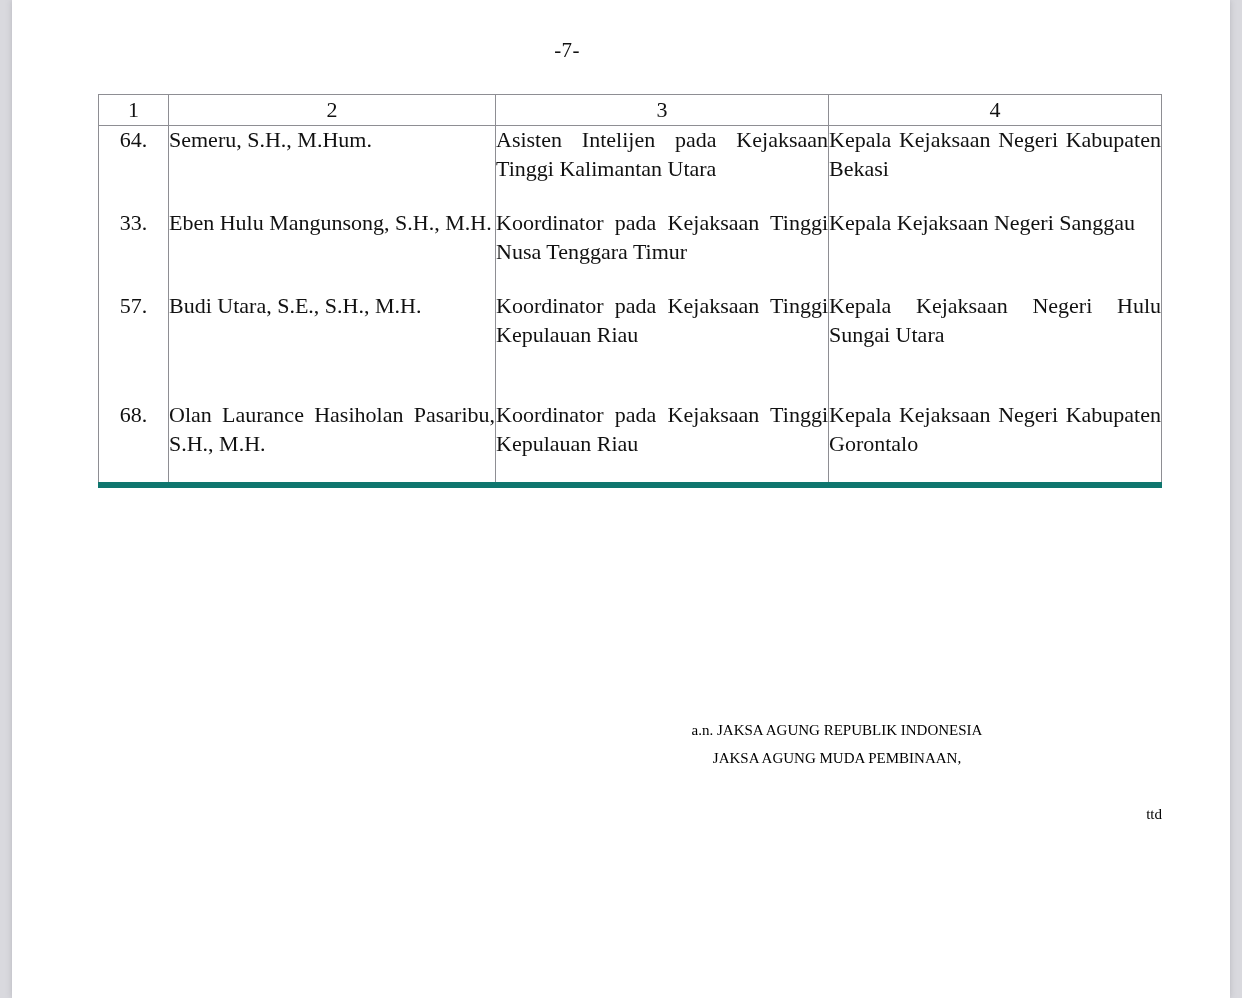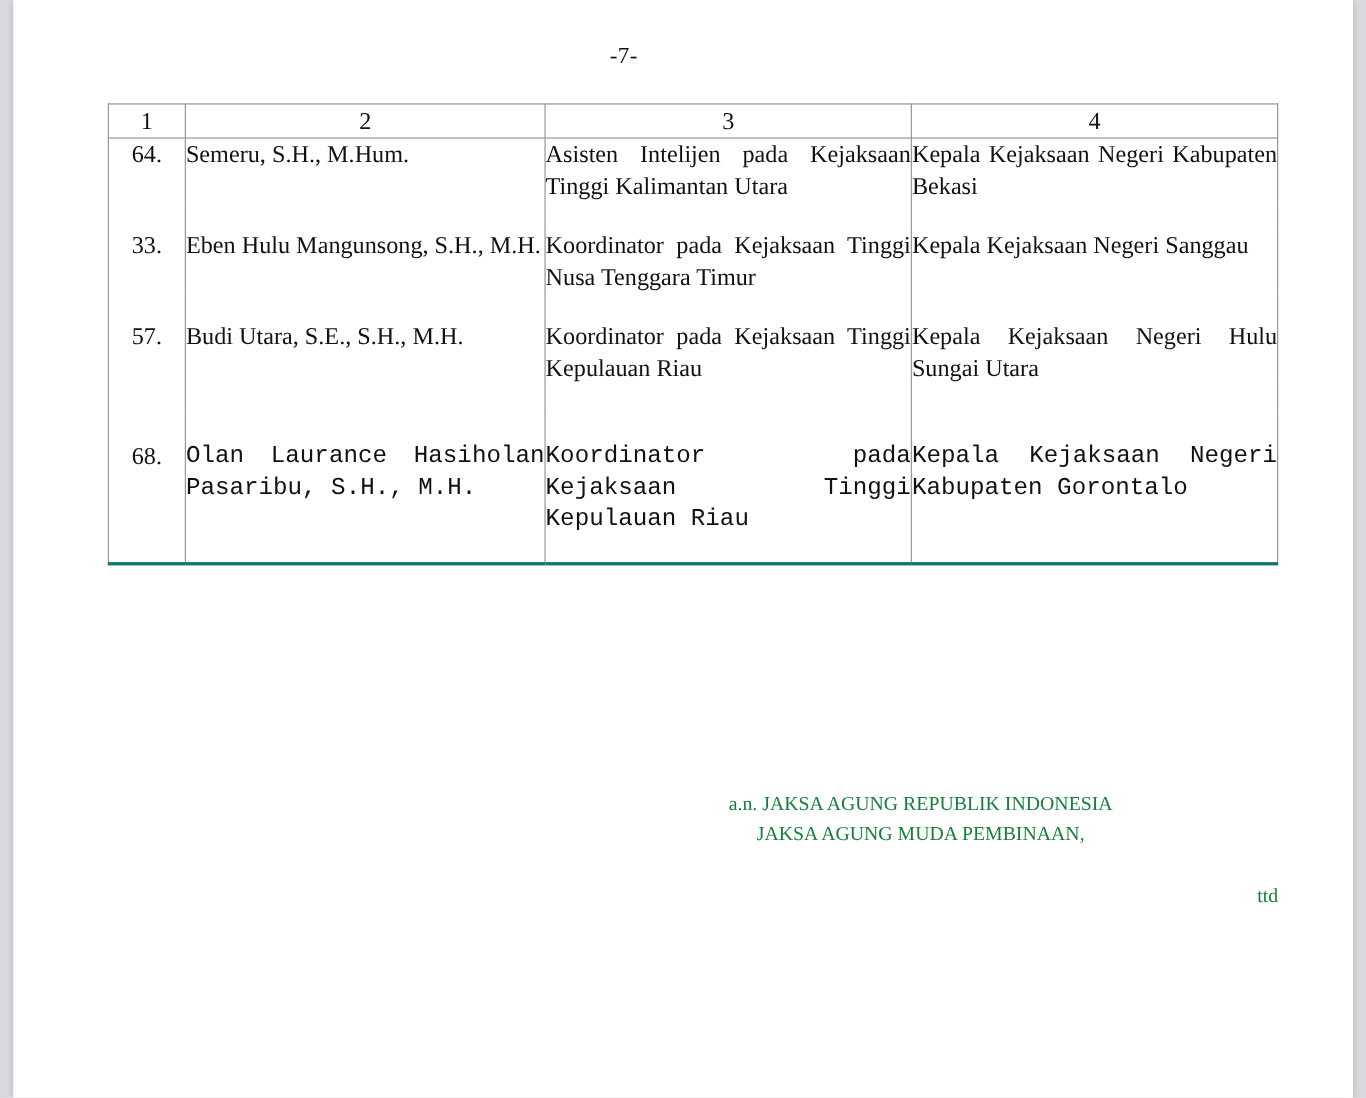--- a/index.html
+++ b/index.html
@@ -59,45 +59,45 @@
     height: 30px;
     line-height: 30px;
     padding: 0 4px;
   }
   .doc-table tbody td {
     border-top: none;
     border-bottom: none;
     padding: 0;
   }
   .doc-table tbody tr.last td {
-    border-bottom: 3px solid #0f766e;
+    border-bottom: 6px solid #0f766e;
   }
   .cell-num {
     padding: 2px 6px 0 8px;
     text-align: center;
     white-space: nowrap;
   }
   .cell-text {
     padding: 2px 10px 0 12px;
     text-align: justify;
     text-align-last: left;
     hyphens: none;
   }
-  .cell-text.pad-bottom { padding-bottom: 24px; font-family: Liberation Mono, monospace; }
+  .cell-text.pad-bottom { padding-bottom: 24px; }
   .spacer-row td { height: 26px; border: none !important; }
   .spacer-row.edge td { border-left: 1px solid #8e8e93 !important; border-right: 1px solid #8e8e93 !important; }
 
   .sign-block {
     position: absolute;
     left: 500px;
     top: 716px;
     width: 650px;
     text-align: center;
-    color: #15803d;
-    font-size: 18px;
+    color: #000000;
+    font-size: 15px;
     line-height: 28px;
   }
   .sign-line { display: block; }
   .sign-ttd { display: block; margin-top: 28px; text-align: right; }
   .sign-name { display: block; margin-top: 28px; }
 </style>
 </head>
 <body>
 
 <div class="page">

